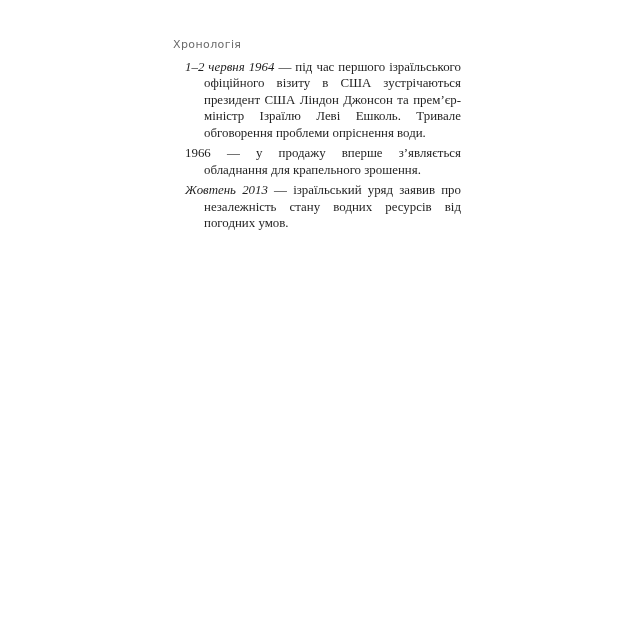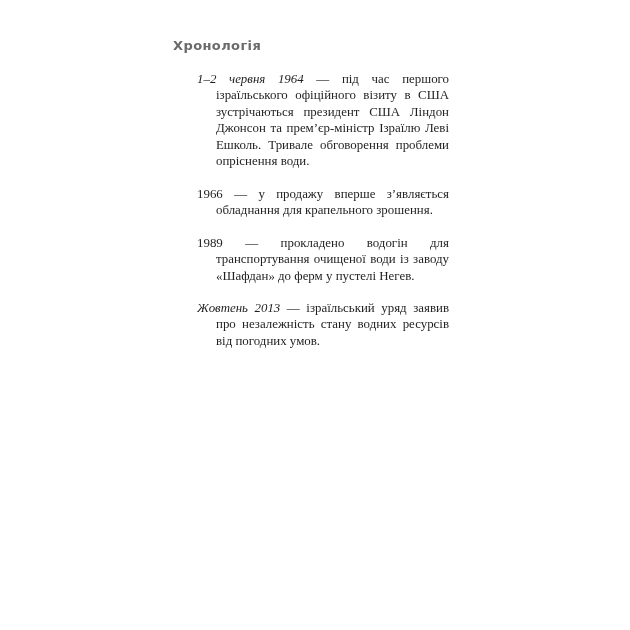--- a/index.html
+++ b/index.html
@@ -1,37 +1,35 @@
 <!DOCTYPE html>
 <html><head>
 <meta charset="utf-8">
 <style>
   html, body { margin: 0; padding: 0; background: #ffffff; }
   body { width: 630px; height: 630px; position: relative; overflow: hidden; }
   .page { position: absolute; left: 0; top: 0; width: 630px; height: 630px; background: #ffffff; }
   .running-head {
     position: absolute; left: 173px; top: 38px;
-    font-family: "DejaVu Sans", sans-serif; font-size: 13px; letter-spacing: 0.4px;
+    font-family: "DejaVu Sans", sans-serif; font-size: 11px; letter-spacing: 0.4px;
     color: #6a6a6a;
-    font-weight: bold;
   }
   .chron {
     position: absolute; left: 181px; top: 55px; width: 284px;
     font-family: "Liberation Serif", serif; font-size: 12.9px; line-height: 16.45px;
     color: #1f1f1f; text-align: justify;
   }
-  .entry { padding-left: 19px; text-indent: -19px; margin: 16px; }
+  .entry { padding-left: 19px; text-indent: -19px; margin: 4px; }
   .date { font-style: italic; }
 </style>
 </head>
 <body>
 
 <div class="page">
   <div class="running-head">Хронологія</div>
 
   <div class="chron">
     <p class="entry"><span class="date">1–2 червня 1964</span><span> — </span><span>під час першого ізраїльського офіційного візиту в США зустрічаються президент США Ліндон Джонсон та прем’єр-міністр Ізраїлю Леві Ешколь. Тривале обговорення проблеми опріснення води.</span></p>
     <p class="entry"><span>1966</span><span> — </span><span>у продажу вперше з’являється обладнання для крапельного зрошення.</span></p>
-    <p class="entry"><span>1989</span><span> — </span><span>прокладено водогін для транспортування очищеної води із заводу «Шафдан» до ферм у пустелі Негев.</span></p>
     <p class="entry"><span class="date">Жовтень 2013</span><span> — </span><span>ізраїльський уряд заявив про незалежність стану водних ресурсів від погодних умов.</span></p>
 
   </div>
 </div>
 
 </body></html>

